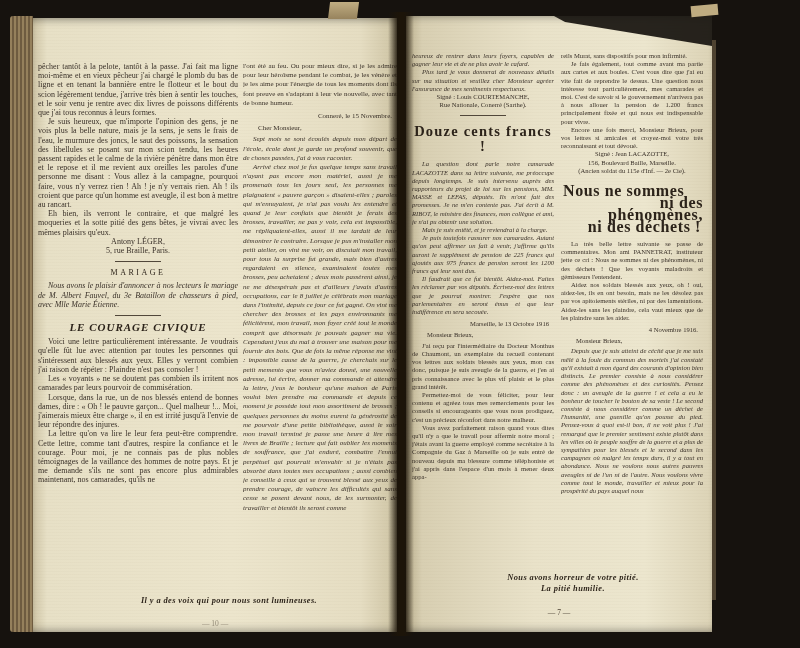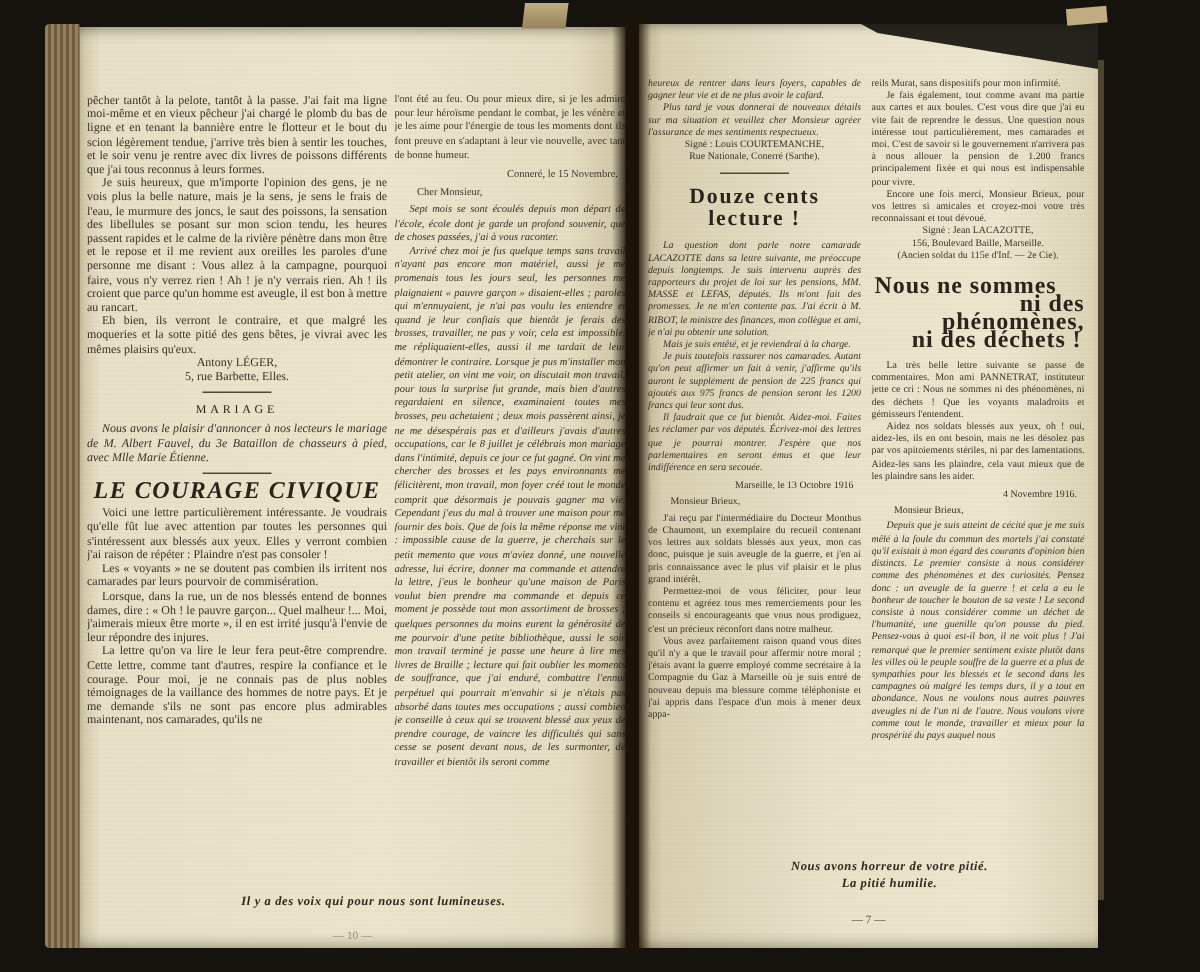--- a/index.html
+++ b/index.html
@@ -1,16 +1,16 @@
 <!DOCTYPE html>
 <html><head>
 <meta charset="utf-8">
 <style>
   html,body{margin:0;padding:0;width:800px;height:648px;overflow:hidden;background:#16120e;}
-  .scene{position:absolute;left:0;top:0;width:745px;height:648px;background:#16120e;font-family:"Liberation Serif",serif;margin-left:20px;}
+  .scene{position:absolute;left:0;top:0;width:745px;height:648px;background:#16120e;font-family:"Liberation Serif",serif;}
 
   
   .edge-strip{position:absolute;left:10px;top:16px;width:23px;height:616px;
     background:repeating-linear-gradient(90deg,#95805c 0 2px,#6e5b40 2px 4px);
     border-radius:3px 0 0 3px;}
   .edge-strip-r{position:absolute;left:712px;top:40px;width:4px;height:560px;background:#4e4230;}
 
   
   .page{position:absolute;color:#3a3129;}
   .page-left{left:33px;top:18px;width:364px;height:614px;
@@ -41,21 +41,21 @@
   .blk{margin:0;}
   .b-p{text-indent:10px;text-align:justify;}
   .b-pc{text-align:justify;}
   .b-pi{text-indent:10px;text-align:justify;font-style:italic;}
   .b-pic{text-align:justify;font-style:italic;}
   .b-date{text-align:right;padding-right:5px;margin:4px 0 3px;}
   .b-sal{text-indent:15px;margin:1px 0 2px;}
   .b-sig{text-align:center;}
   .b-rule{width:46px;height:1px;background:#51473a;margin:6px auto;}
   .b-hcaps{text-align:center;letter-spacing:2.5px;font-size:8px;margin:6px 0 4px;color:#2f261c;font-style:normal;}
-  .b-hital{text-align:center;font-style:italic;font-weight:bold;font-size:16px;letter-spacing:1px;margin:7px 0 5px;color:#2c231a;}
+  .b-hital{text-align:center;font-style:italic;font-weight:bold;font-size:11px;letter-spacing:1px;margin:7px 0 5px;color:#2c231a;}
   .b-hbig{text-align:center;font-weight:bold;font-size:14.5px;letter-spacing:1.2px;margin:8px 0 6px;color:#2c231a;line-height:15px;}
   .b-stair{font-weight:bold;font-size:16px;line-height:12px;letter-spacing:.6px;margin:10px 0 7px;color:#2c231a;}
   .stair-0{text-align:left;padding-left:2px;}
   .stair-1{text-align:right;padding-left:34px;}
   .stair-2{text-align:right;padding-right:2px;}
 
   
   .motto{position:absolute;left:0;right:0;text-align:center;font-style:italic;font-weight:bold;
     font-size:8.4px;letter-spacing:.4px;color:#30271d;padding-left:28px;}
   .motto-left{top:578px;}
@@ -71,29 +71,29 @@
   <div class="edge-strip"></div>
   <div class="edge-strip-r"></div>
 
   <div class="page page-left">
     <div class="grain"></div>
     <div class="col lcol1">
         <div class="blk b-pc">pêcher tantôt à la pelote, tantôt à la passe. J'ai fait ma ligne moi-même et en vieux pêcheur j'ai chargé le plomb du bas de ligne et en tenant la bannière entre le flotteur et le bout du scion légèrement tendue, j'arrive très bien à sentir les touches, et le soir venu je rentre avec dix livres de poissons différents que j'ai tous reconnus à leurs formes.</div>
         <div class="blk b-p">Je suis heureux, que m'importe l'opinion des gens, je ne vois plus la belle nature, mais je la sens, je sens le frais de l'eau, le murmure des joncs, le saut des poissons, la sensation des libellules se posant sur mon scion tendu, les heures passent rapides et le calme de la rivière pénètre dans mon être et le repose et il me revient aux oreilles les paroles d'une personne me disant : Vous allez à la campagne, pourquoi faire, vous n'y verrez rien ! Ah ! je n'y verrais rien. Ah ! ils croient que parce qu'un homme est aveugle, il est bon à mettre au rancart.</div>
         <div class="blk b-p">Eh bien, ils verront le contraire, et que malgré les moqueries et la sotte pitié des gens bêtes, je vivrai avec les mêmes plaisirs qu'eux.</div>
         <div class="blk b-sig">Antony LÉGER,</div>
-        <div class="blk b-sig">5, rue Barbette, Elles.</div>
+        <div class="blk b-sig">5, rue Braille, Paris.</div>
         <div class="blk b-rule"></div>
         <div class="blk b-hcaps">MARIAGE</div>
         <div class="blk b-pi">Nous avons le plaisir d'annoncer à nos lecteurs le mariage de M. Albert Fauvel, du 3e Bataillon de chasseurs à pied, avec Mlle Marie Étienne.</div>
         <div class="blk b-rule"></div>
         <div class="blk b-hital">LE COURAGE CIVIQUE</div>
         <div class="blk b-p">Voici une lettre particulièrement intéressante. Je voudrais qu'elle fût lue avec attention par toutes les personnes qui s'intéressent aux blessés aux yeux. Elles y verront combien j'ai raison de répéter : Plaindre n'est pas consoler !</div>
         <div class="blk b-p">Les « voyants » ne se doutent pas combien ils irritent nos camarades par leurs pourvoir de commisération.</div>
-        <div class="blk b-p">Lorsque, dans la rue, un de nos blessés entend de bonnes dames, dire : « Oh ! le pauvre garçon... Quel malheur !... Moi, j'aimerais mieux être morte », il en est irrité jusqu'à l'envie de leur répondre des injures.</div>
+        <div class="blk b-p">Lorsque, dans la rue, un de nos blessés entend de bonnes dames, dire : « Oh ! le pauvre garçon... Quel malheur !... Moi, j'aimerais mieux être charge », il en est irrité jusqu'à l'envie de leur répondre des injures.</div>
         <div class="blk b-p">La lettre qu'on va lire le leur fera peut-être comprendre. Cette lettre, comme tant d'autres, respire la confiance et le courage. Pour moi, je ne connais pas de plus nobles témoignages de la vaillance des hommes de notre pays. Et je me demande s'ils ne sont pas encore plus admirables maintenant, nos camarades, qu'ils ne</div>
       </div>
     <div class="col lcol2">
         <div class="blk b-pc">l'ont été au feu. Ou pour mieux dire, si je les admire pour leur héroïsme pendant le combat, je les vénère et je les aime pour l'énergie de tous les moments dont ils font preuve en s'adaptant à leur vie nouvelle, avec tant de bonne humeur.</div>
         <div class="blk b-date">Conneré, le 15 Novembre.</div>
         <div class="blk b-sal">Cher Monsieur,</div>
         <div class="blk b-pi">Sept mois se sont écoulés depuis mon départ de l'école, école dont je garde un profond souvenir, que de choses passées, j'ai à vous raconter.</div>
         <div class="blk b-pi">Arrivé chez moi je fus quelque temps sans travail n'ayant pas encore mon matériel, aussi je me promenais tous les jours seul, les personnes me plaignaient « pauvre garçon » disaient-elles ; paroles qui m'ennuyaient, je n'ai pas voulu les entendre et quand je leur confiais que bientôt je ferais des brosses, travailler, ne pas y voir, cela est impossible, me répliquaient-elles, aussi il me tardait de leur démontrer le contraire. Lorsque je pus m'installer mon petit atelier, on vint me voir, on discutait mon travail, pour tous la surprise fut grande, mais bien d'autres regardaient en silence, examinaient toutes mes brosses, peu achetaient ; deux mois passèrent ainsi, je ne me désespérais pas et d'ailleurs j'avais d'autres occupations, car le 8 juillet je célébrais mon mariage dans l'intimité, depuis ce jour ce fut gagné. On vint me chercher des brosses et les pays environnants me félicitèrent, mon travail, mon foyer créé tout le monde comprit que désormais je pouvais gagner ma vie. Cependant j'eus du mal à trouver une maison pour me fournir des bois. Que de fois la même réponse me vint : impossible cause de la guerre, je cherchais sur le petit memento que vous m'aviez donné, une nouvelle adresse, lui écrire, donner ma commande et attendre la lettre, j'eus le bonheur qu'une maison de Paris voulut bien prendre ma commande et depuis ce moment je possède tout mon assortiment de brosses ; quelques personnes du moins eurent la générosité de me pourvoir d'une petite bibliothèque, aussi le soir mon travail terminé je passe une heure à lire mes livres de Braille ; lecture qui fait oublier les moments de souffrance, que j'ai enduré, combattre l'ennui perpétuel qui pourrait m'envahir si je n'étais pas absorbé dans toutes mes occupations ; aussi combien je conseille à ceux qui se trouvent blessé aux yeux de prendre courage, de vaincre les difficultés qui sans cesse se posent devant nous, de les surmonter, de travailler et bientôt ils seront comme</div>
       </div>
     <div class="motto motto-left">Il y a des voix qui pour nous sont lumineuses.</div>
@@ -101,21 +101,21 @@
   </div>
 
   <div class="page page-right">
     <div class="grain"></div>
     <div class="col rcol1">
         <div class="blk b-pic">heureux de rentrer dans leurs foyers, capables de gagner leur vie et de ne plus avoir le cafard.</div>
         <div class="blk b-pi">Plus tard je vous donnerai de nouveaux détails sur ma situation et veuillez cher Monsieur agréer l'assurance de mes sentiments respectueux.</div>
         <div class="blk b-sig">Signé : Louis COURTEMANCHE,</div>
         <div class="blk b-sig">Rue Nationale, Conerré (Sarthe).</div>
         <div class="blk b-rule"></div>
-        <div class="blk b-hbig">Douze cents lecture !</div>
+        <div class="blk b-hbig">Douze cents francs !</div>
         <div class="blk b-pi">La question dont parle notre camarade LACAZOTTE dans sa lettre suivante, me préoccupe depuis longtemps. Je suis intervenu auprès des rapporteurs du projet de loi sur les pensions, MM. MASSE et LEFAS, députés. Ils m'ont fait des promesses. Je ne m'en contente pas. J'ai écrit à M. RIBOT, le ministre des finances, mon collègue et ami, je n'ai pu obtenir une solution.</div>
         <div class="blk b-pi">Mais je suis entêté, et je reviendrai à la charge.</div>
         <div class="blk b-pi">Je puis toutefois rassurer nos camarades. Autant qu'on peut affirmer un fait à venir, j'affirme qu'ils auront le supplément de pension de 225 francs qui ajoutés aux 975 francs de pension seront les 1200 francs qui leur sont dus.</div>
         <div class="blk b-pi">Il faudrait que ce fut bientôt. Aidez-moi. Faites les réclamer par vos députés. Écrivez-moi des lettres que je pourrai montrer. J'espère que nos parlementaires en seront émus et que leur indifférence en sera secouée.</div>
         <div class="blk b-date">Marseille, le 13 Octobre 1916</div>
         <div class="blk b-sal">Monsieur Brieux,</div>
         <div class="blk b-p">J'ai reçu par l'intermédiaire du Docteur Monthus de Chaumont, un exemplaire du recueil contenant vos lettres aux soldats blessés aux yeux, mon cas donc, puisque je suis aveugle de la guerre, et j'en ai pris connaissance avec le plus vif plaisir et le plus grand intérêt.</div>
         <div class="blk b-p">Permettez-moi de vous féliciter, pour leur contenu et agréez tous mes remerciements pour les conseils si encourageants que vous nous prodiguez, c'est un précieux réconfort dans notre malheur.</div>
         <div class="blk b-p">Vous avez parfaitement raison quand vous dites qu'il n'y a que le travail pour affermir notre moral ; j'étais avant la guerre employé comme secrétaire à la Compagnie du Gaz à Marseille où je suis entré de nouveau depuis ma blessure comme téléphoniste et j'ai appris dans l'espace d'un mois à mener deux appa-</div>
       </div>

